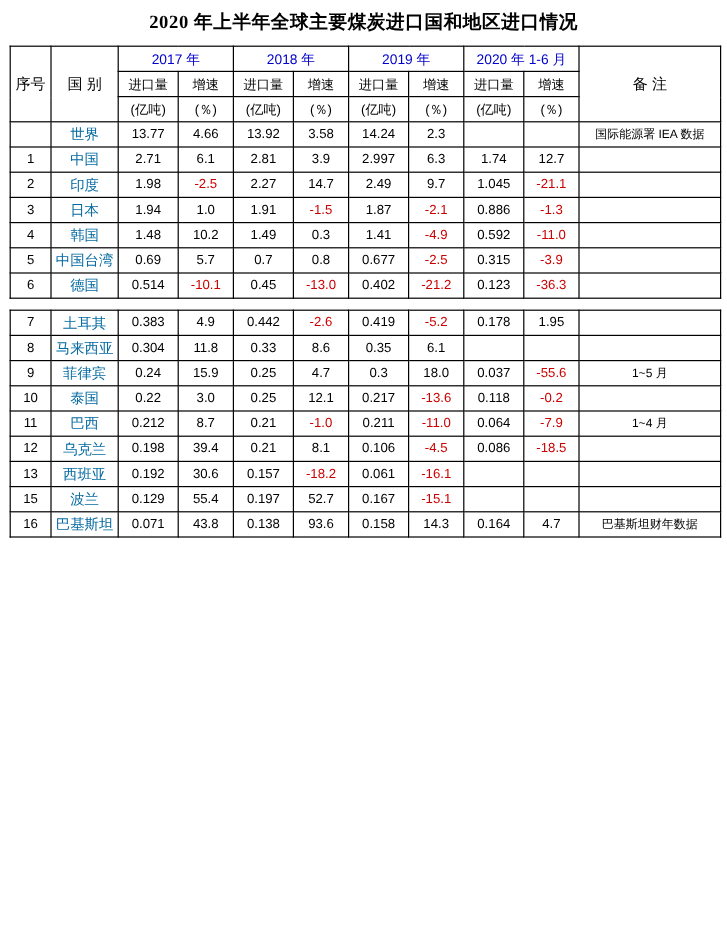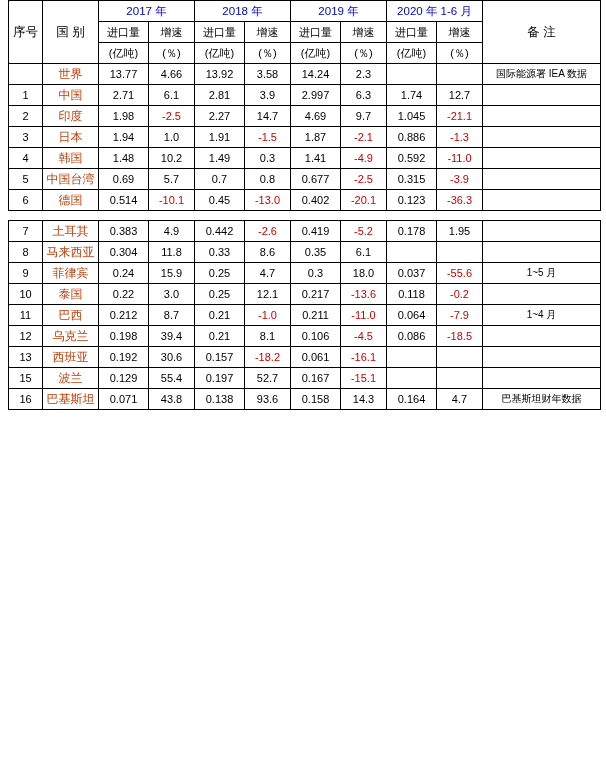--- a/index.html
+++ b/index.html
@@ -66,21 +66,21 @@
   }
   .hdr-unit {
     font-size: 11px;
     height: 22px;
   }
   .hdr-tall {
     font-weight: bold;
     font-size: 12.5px;
   }
   .country {
-    color: #c2410c;
+    color: #0369a1;
     font-weight: bold;
     font-size: 12px;
   }
   .neg {
     color: #cc0000;
   }
   .bold {
     font-weight: bold;
   }
   .note {
@@ -92,20 +92,21 @@
   .spacer {
     height: 9px;
     width: 590px;
   }
 </style>
 </head>
 <body>
 
 <div class="page">
 
+  <div class="doc-title">2020 年上半年全球主要煤炭进口国和地区进口情况</div>
 
   <table class="grid">
     <colgroup>
       <col class="c-idx">
         <col class="c-name">
       <col class="c-val">
         <col class="c-rate">
       <col class="c-val2">
         <col class="c-rate2">
       <col class="c-val">
@@ -172,21 +173,21 @@
           <td class="bold">12.7</td>
           <td class="note"></td>
         </tr>
         <tr class="row-mid">
           <td>2</td>
           <td class="country">印度</td>
           <td>1.98</td>
           <td class="neg">-2.5</td>
           <td>2.27</td>
           <td>14.7</td>
-          <td>4.69</td>
+          <td>2.49</td>
           <td>9.7</td>
           <td class="bold">1.045</td>
           <td class="neg bold">-21.1</td>
           <td class="note"></td>
         </tr>
         <tr class="row-mid">
           <td>3</td>
           <td class="country">日本</td>
           <td>1.94</td>
           <td>1.0</td>
@@ -225,21 +226,21 @@
           <td class="note"></td>
         </tr>
         <tr class="row-mid">
           <td>6</td>
           <td class="country">德国</td>
           <td>0.514</td>
           <td class="neg">-10.1</td>
           <td>0.45</td>
           <td class="neg">-13.0</td>
           <td>0.402</td>
-          <td class="neg">-20.1</td>
+          <td class="neg">-21.2</td>
           <td class="bold">0.123</td>
           <td class="neg bold">-36.3</td>
           <td class="note"></td>
         </tr>
       </tbody>
   </table>
 
   <div class="spacer"></div>
 
   <table class="grid">

